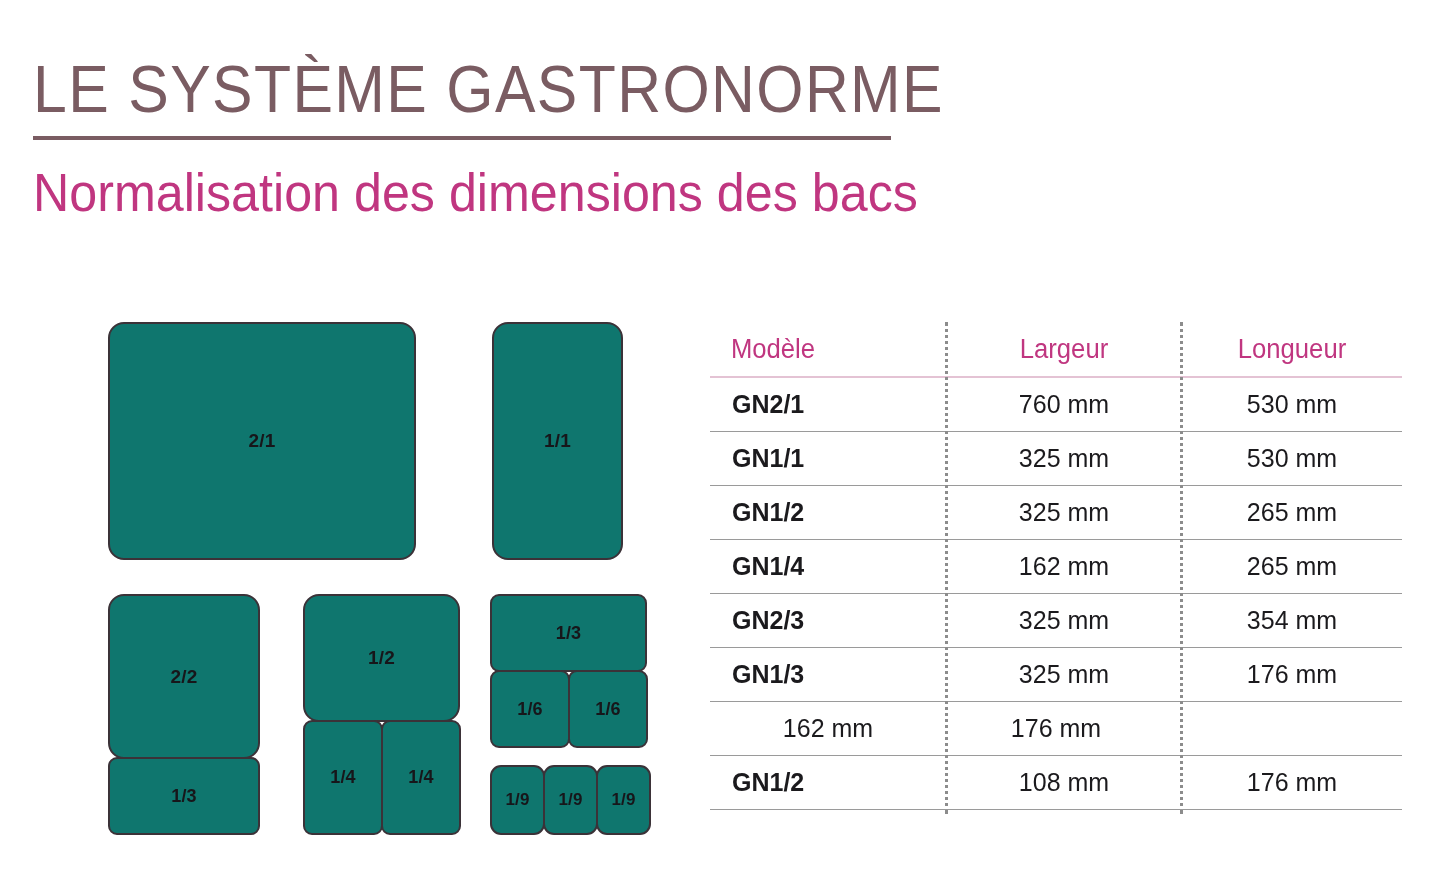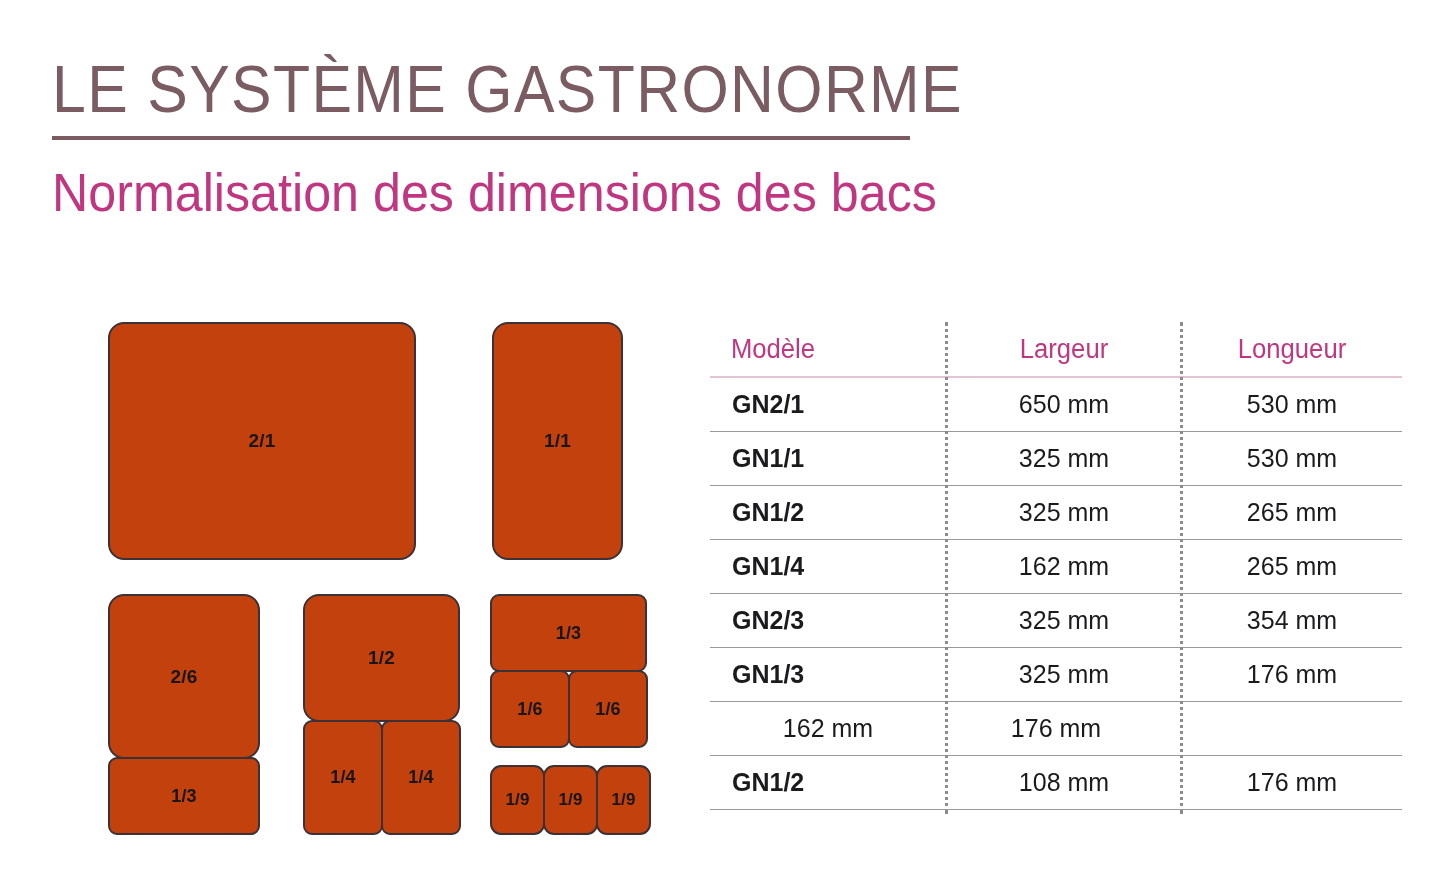--- a/index.html
+++ b/index.html
@@ -12,21 +12,21 @@
     height: 887px;
     position: relative;
     overflow: hidden;
     font-family: "Liberation Sans", sans-serif;
     -webkit-font-smoothing: antialiased;
   }
 
   
   #header {
     position: absolute;
-    left: 52px;
+    left: 33px;
     top: 52px;
     width: 860px;
   }
   #main-title {
     font-family: "Liberation Sans Narrow", "Liberation Sans", sans-serif;
     font-size: 66px;
     line-height: 74px;
     letter-spacing: 1.5px;
     color: #7a5c62;
     font-weight: 400;
@@ -56,21 +56,21 @@
   #diagram {
     position: absolute;
     left: 0;
     top: 0;
     width: 700px;
     height: 887px;
   }
   .pan {
     position: absolute;
     box-sizing: border-box;
-    background: #c2410c;
+    background: #0f766e;
     border: 2.2px solid #3b3238;
     border-radius: 16px;
     display: flex;
     align-items: center;
     justify-content: center;
     color: #17161a;
     font-size: 19px;
     font-weight: bold;
     letter-spacing: 0.2px;
   }
@@ -137,21 +137,21 @@
 </div>
 
 <div id="diagram">
     <div class="pan" style="left: 108px; top: 322px; width: 308px; height: 238px;">
       <span>2/1</span>
     </div>
     <div class="pan" style="left: 492px; top: 322px; width: 131px; height: 238px;">
       <span>1/1</span>
     </div>
     <div class="pan" style="left: 108px; top: 594px; width: 152px; height: 165px;">
-      <span>2/6</span>
+      <span>2/2</span>
     </div>
     <div class="pan sm" style="left: 108px; top: 757px; width: 152px; height: 78px;">
       <span>1/3</span>
     </div>
     <div class="pan" style="left: 303px; top: 594px; width: 157px; height: 128px;">
       <span>1/2</span>
     </div>
     <div class="pan sm" style="left: 303px; top: 720px; width: 80px; height: 115px;">
       <span>1/4</span>
     </div>
@@ -184,21 +184,21 @@
 
   <div class="trow" id="head-row">
     <div class="c-model hcell">Modèle</div>
     <div class="c-width hcell">Largeur</div>
     <div class="c-length hcell">Longueur</div>
   </div>
 
   <div id="table-body">
       <div class="trow body-row">
         <div class="c-model bcell model">GN2/1</div>
-        <div class="c-width bcell">650 mm</div>
+        <div class="c-width bcell">760 mm</div>
         <div class="c-length bcell">530 mm</div>
       </div>
       <div class="trow body-row">
         <div class="c-model bcell model">GN1/1</div>
         <div class="c-width bcell">325 mm</div>
         <div class="c-length bcell">530 mm</div>
       </div>
       <div class="trow body-row">
         <div class="c-model bcell model">GN1/2</div>
         <div class="c-width bcell">325 mm</div>

